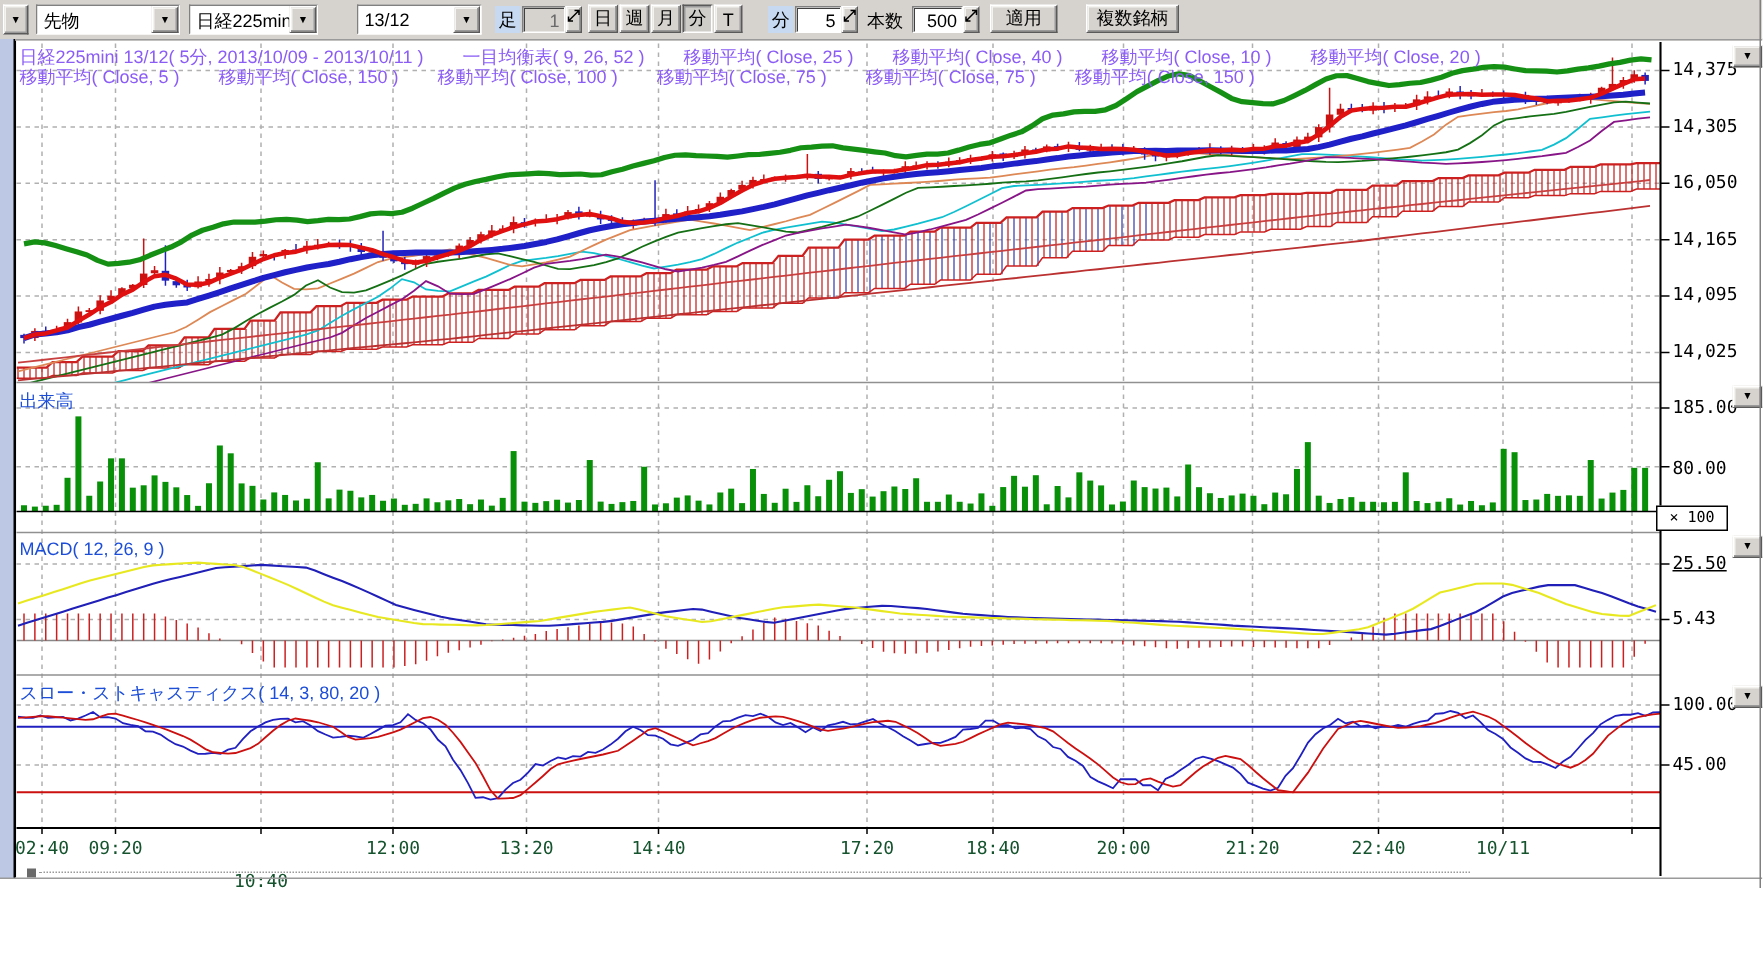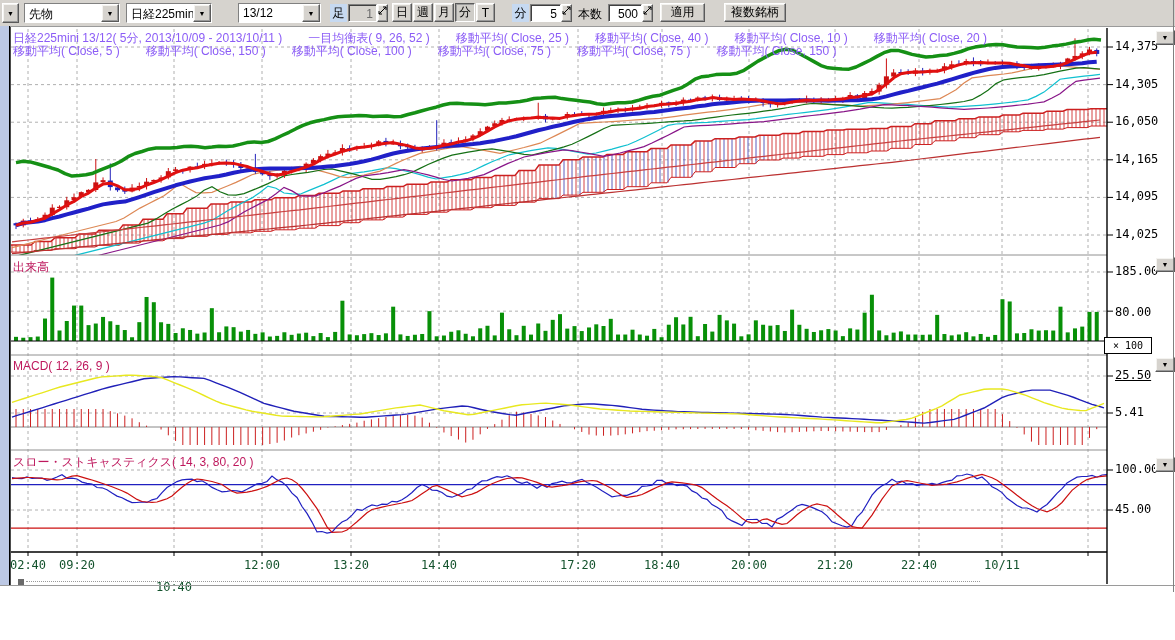--- a/index.html
+++ b/index.html
@@ -23,21 +23,21 @@
   .field{font-size:12px;text-align:right;padding:2px 3px 0 2px;background:#fff;}
   .field.disabled{background:#d6d3ce;color:#6a6a6a;}
   .spin{display:flex;align-items:center;justify-content:center;}
   
   .splitter{position:absolute;left:0;top:26px;width:9px;height:560px;background:#bcc8e4;border-right:1px solid #000;}
   .axis-label{position:absolute;font-family:"DejaVu Sans Mono","Liberation Mono",monospace;
               font-size:12px;color:#000;white-space:nowrap;}
   .time-label{position:absolute;width:44px;text-align:center;
               font-family:"DejaVu Sans Mono","Liberation Mono",monospace;font-size:12px;color:#14532d;}
   .hdr-row{position:absolute;display:flex;gap:26px;font-size:12px;color:#8b5cf6;white-space:nowrap;}
-  .pane-label{position:absolute;font-size:12px;color:#be185d;white-space:nowrap;}
+  .pane-label{position:absolute;font-size:12px;color:#1d4ed8;white-space:nowrap;}
   .pane-drop{position:absolute;width:18px;height:13px;display:flex;align-items:center;justify-content:center;
              font-size:7px;color:#000;}
   .mult-badge{position:absolute;left:1104px;top:337px;width:46px;height:15px;border:1px solid #000;
               background:#fff;font-family:"DejaVu Sans Mono",monospace;font-size:10px;
               display:flex;align-items:center;justify-content:center;}
   .win-right{position:absolute;left:1173px;top:0;width:1px;height:592px;background:#808080;}
   .frame-bottom{position:absolute;left:0;top:585px;width:1175px;height:1px;background:#9a9a9a;}
   .hscroll-dots{position:absolute;left:26px;top:581px;width:954px;height:1px;border-top:1px dotted #999;}
   .hscroll-thumb{position:absolute;left:18px;top:579px;width:6px;height:6px;background:#6a6a6a;}
   svg{position:absolute;left:0;top:0;}
@@ -1093,21 +1093,21 @@
   <div class="axis-label" style="left:1115px;top:77px;">14,305</div>
   <div class="axis-label" style="left:1115px;top:114px;">16,050</div>
   <div class="axis-label" style="left:1115px;top:152px;">14,165</div>
   <div class="axis-label" style="left:1115px;top:189px;">14,095</div>
   <div class="axis-label" style="left:1115px;top:227px;">14,025</div>
 
   <div class="axis-label" style="left:1115px;top:264px;">185.00</div>
   <div class="axis-label" style="left:1115px;top:305px;">80.00</div>
 
   <div class="axis-label" style="left:1115px;top:368px;text-decoration:underline;">25.50</div>
-  <div class="axis-label" style="left:1115px;top:405px;">5.41</div>
+  <div class="axis-label" style="left:1115px;top:405px;">5.43</div>
 
   <div class="axis-label" style="left:1115px;top:462px;">100.00</div>
   <div class="axis-label" style="left:1115px;top:502px;">45.00</div>
 
   <div class="time-label" style="left:6px;top:558px;">02:40</div>
   <div class="time-label" style="left:55px;top:558px;">09:20</div>
   <div class="time-label" style="left:152px;top:558px;margin-top:22px;">10:40</div>
   <div class="time-label" style="left:240px;top:558px;">12:00</div>
   <div class="time-label" style="left:329px;top:558px;">13:20</div>
   <div class="time-label" style="left:417px;top:558px;">14:40</div>

